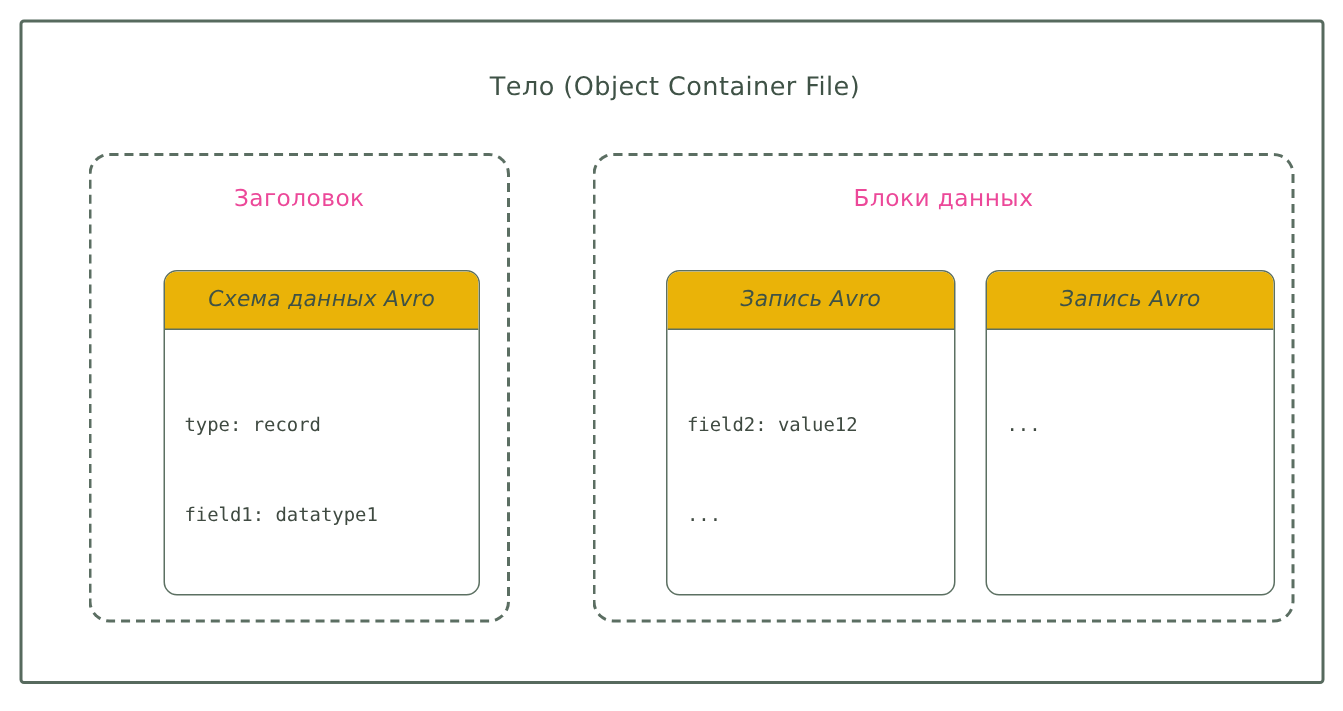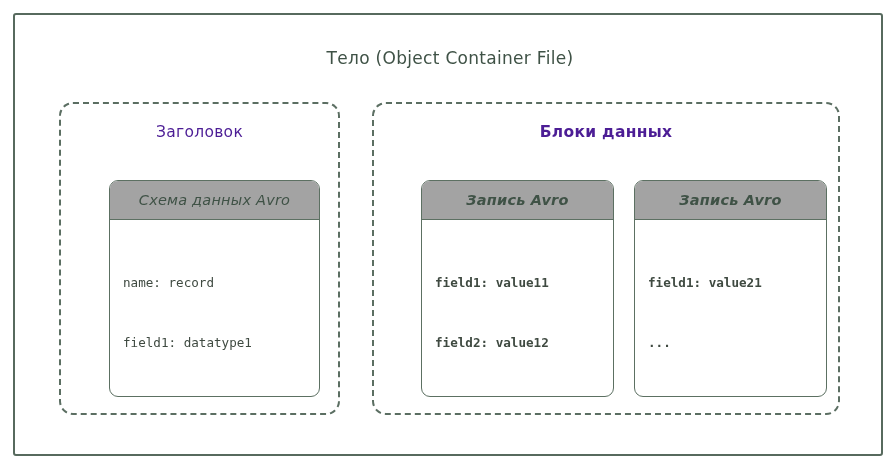--- a/index.html
+++ b/index.html
@@ -28,44 +28,44 @@
 
   
   .dashed-group{
     position:absolute;
     box-sizing:border-box;
     border:2px dashed #5b6e62;
     border-radius:14px;
     background:transparent;
   }
   #group-header{ left:44px;  top:87px; width:281px; height:313px; }
-  #group-blocks{ left:357px; top:87px; width:468px; height:313px;font-weight:bold; }
+  #group-blocks{ left:380px; top:87px; width:468px; height:313px; }
 
   .group-label{
     position:absolute;left:0;top:19px;width:100%;
     text-align:center;
     font-size:15.5px;
     letter-spacing:.3px;
-    color:#4c1d95;
+    color:#ec4899;
     white-space:nowrap;
   }
 
   
   .avro-card{
     position:absolute;
     box-sizing:border-box;
     border:1.6px solid #5c7062;
     border-radius:9px;
     background:#ffffff;
     overflow:hidden;
   }
   .card-header{
     box-sizing:border-box;
     height:39px;
-    background:#a3a3a3;
+    background:#eab308;
     border-bottom:1.6px solid #5c7062;
     display:flex;align-items:center;justify-content:center;
     font-size:14.5px;
     font-style:italic;
     letter-spacing:.2px;
     color:#3f5246;
     white-space:nowrap;
   }
   .card-body{
     padding:13px 0 0 13px;
@@ -90,46 +90,44 @@
 
   <div id="body-title">Тело (Object Container File)</div>
 
   <div class="dashed-group" id="group-header">
 
     <div class="group-label">Заголовок</div>
 
     <div class="avro-card" id="card-schema">
       <div class="card-header">Схема данных Avro</div>
       <div class="card-body">
-        <div>name: record</div>
+        <div>type: record</div>
         <div>field1: datatype1</div>
         
         
         
       </div>
     </div>
   </div>
 
   <div class="dashed-group" id="group-blocks">
 
     <div class="group-label">Блоки данных</div>
 
     <div class="avro-card" id="card-record-1">
       <div class="card-header">Запись Avro</div>
       <div class="card-body">
-        <div>field1: value11</div>
         <div>field2: value12</div>
         <div>...</div>
         
       </div>
     </div>
 
     <div class="avro-card" id="card-record-2">
       <div class="card-header">Запись Avro</div>
       <div class="card-body">
-        <div>field1: value21</div>
         <div>...</div>
         
       </div>
     </div>
   </div>
 
 </div>
 
 </body></html>

